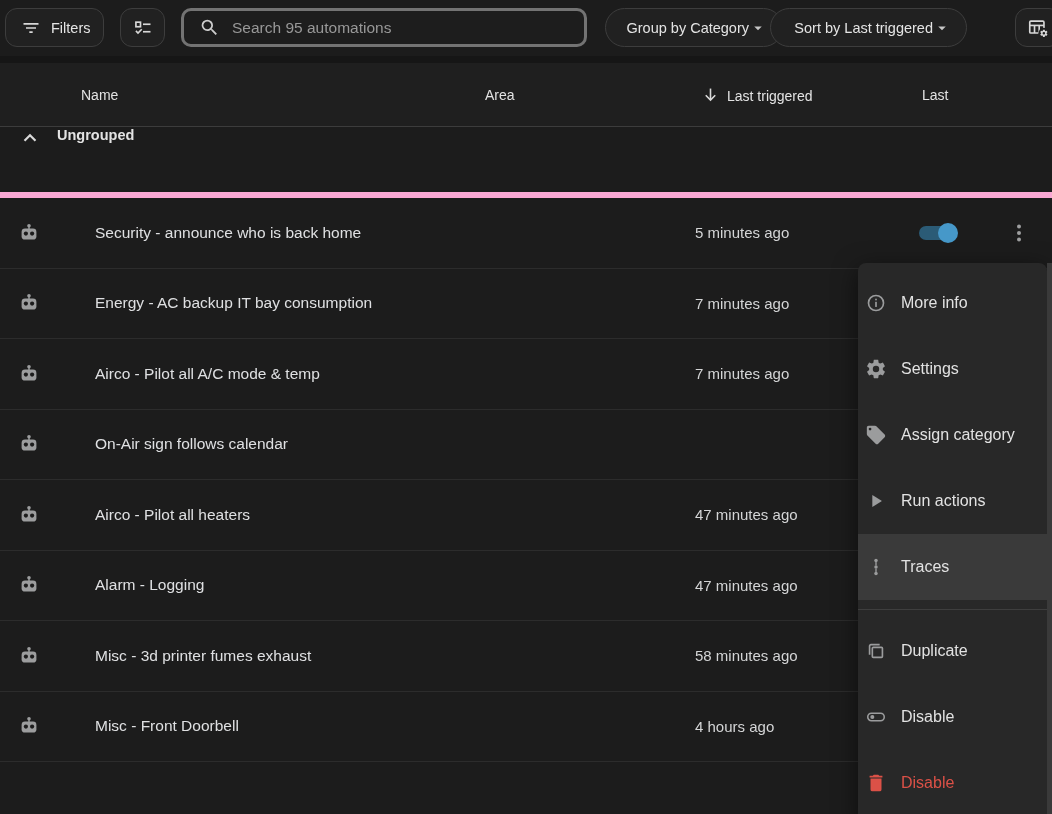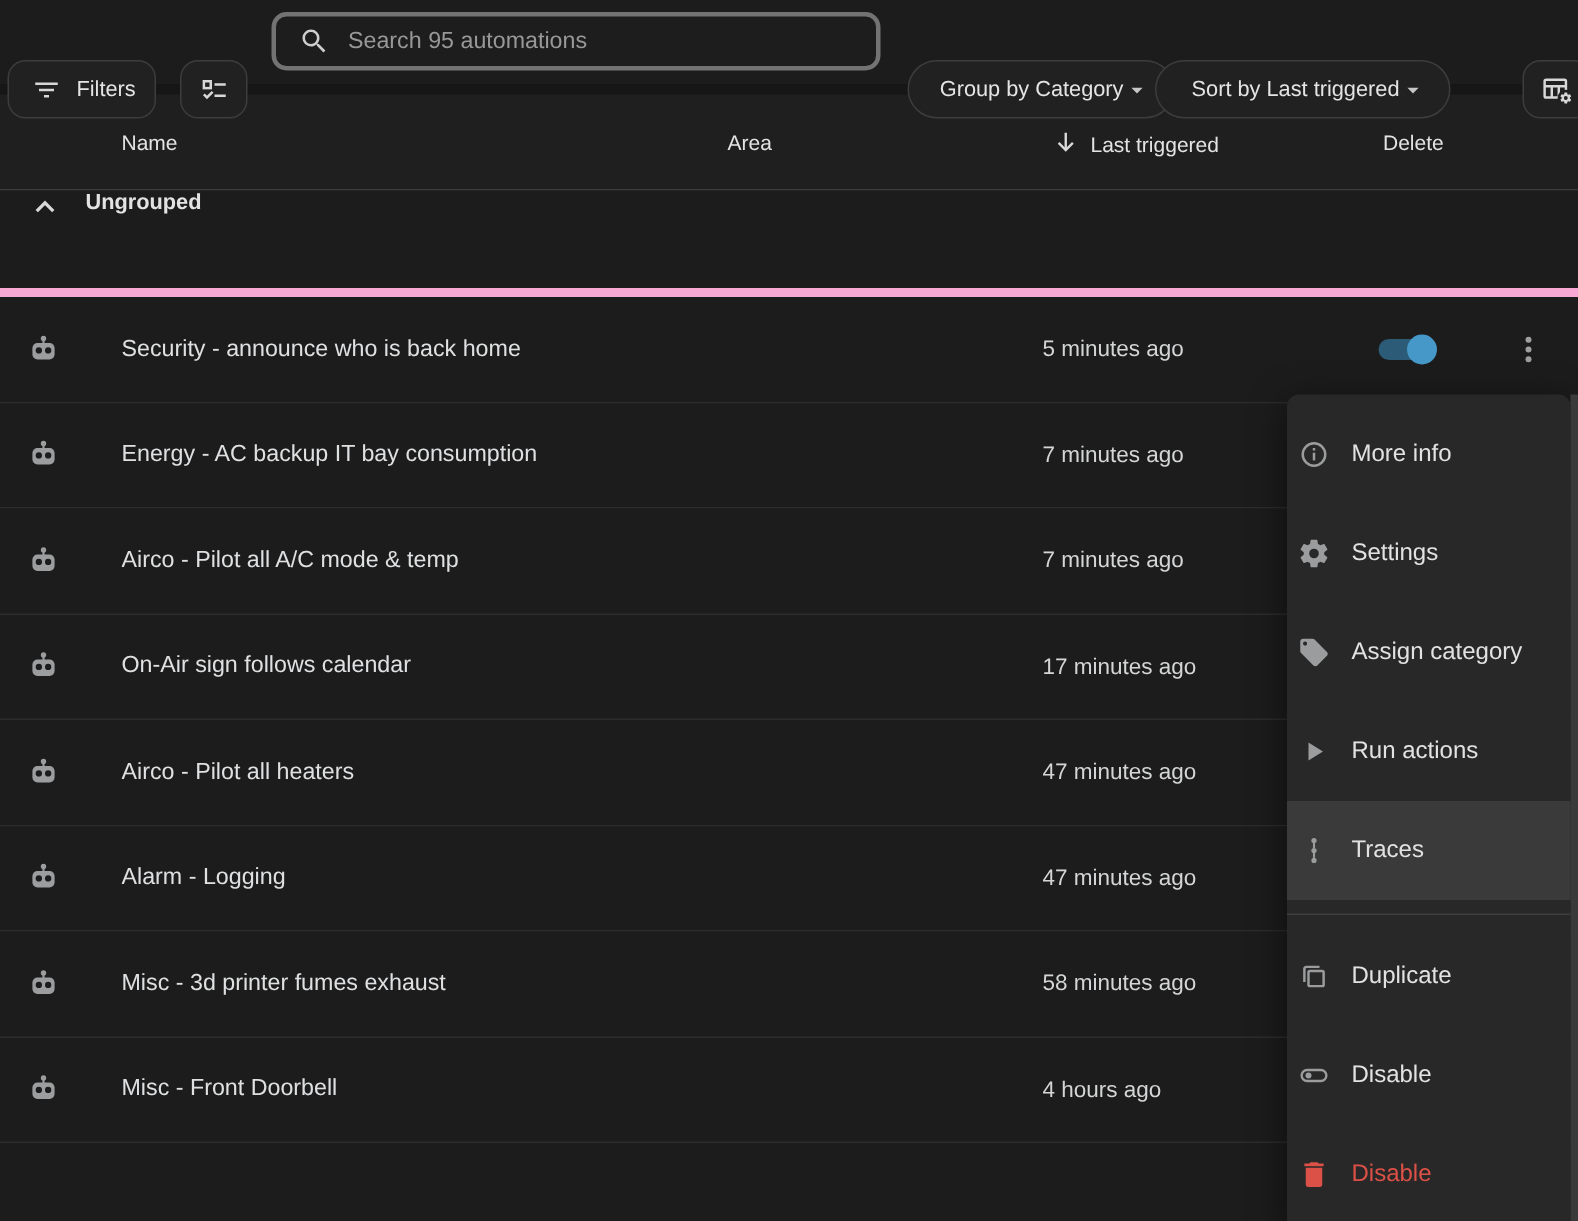--- a/index.html
+++ b/index.html
@@ -12,21 +12,21 @@
     color: #e1e2e3;
   }
   svg { display:block; }
 
   
   .toolbar { position: relative; height: 56px; background:#1c1c1c; }
   .tb-btn {
     position: absolute; top: 8px; height: 39px;
     display: flex; align-items: center;
     background: #212121; border: 1px solid #3d3d3d; border-radius: 12px;
-    color: #e4e4e4; font-size: 14.5px; cursor: pointer; margin-top: 32px;
+    color: #e4e4e4; font-size: 14.5px; cursor: pointer;
   }
   .btn-filters { left: 5px; width: 99px; padding-left: 15px; gap: 10px; }
   .btn-check   { left: 120px; width: 45px; justify-content: center; }
   .btn-group   { left: 605px; width: 178px; border-radius: 20px;
                  justify-content: flex-end; padding: 0 15px 0 19px; }
   .btn-sort    { left: 770px; width: 197px; border-radius: 20px;
                  justify-content: flex-end; padding: 0 15px 0 19px; }
   .btn-tablecog{ left: 1015px; width: 46px; justify-content: center; }
   .searchbox {
     position: absolute; left: 181px; top: 8px; width: 406px; height: 39px;
@@ -56,21 +56,21 @@
 
   .group-row {
     height: 71px; display: flex; align-items: flex-start;
     border-bottom: 6px solid #f9a8d4; background: #1c1c1c;
   }
   .group-row .chev { margin-left: 19px; color: #d9d9d9; cursor: pointer; }
   .group-row .glabel { margin-left: 16px; font-size: 14.5px; font-weight: 700; color: #e3e3e3; }
 
   .row { height: 70.5px; border-bottom: 1px solid #2c2c2c; align-items: center; background:#1c1c1c; cursor:pointer; }
   .cell-icon { display:flex; align-items:center; padding-left: 17px; color:#9c9d9e; }
-  .cell-name { font-size: 15.5px; color: #dfe0e2; white-space: nowrap; overflow:hidden; }
+  .cell-name { font-size: 15.5px; color: #dfe0e2; white-space: nowrap; overflow:hidden;margin-left:14px; }
   .cell-time { font-size: 15px; color: #d4d5d6; white-space: nowrap; }
   .cell-state { display: flex; align-items: center; height: 100%; }
 
   .toggle { position: relative; width: 37px; height: 14px; border-radius: 7px;
             background: #2b5b76; margin-left: 19px; cursor: pointer; }
   .toggle .knob { position: absolute; right: -2px; top: -3px; width: 20px; height: 20px;
                   border-radius: 50%; background: #4698c9; }
   .dots-btn { margin-left: auto; margin-right: 16px; color: #9e9fa0; cursor: pointer;
               display:flex; align-items:center; justify-content:center; width: 34px; height: 34px; }
 
@@ -166,21 +166,21 @@
   <div class="th">Area</div>
   <div class="th th-lt">
     <span class="ic-sort">
       <svg width="19" height="19" viewBox="0 0 24 24" fill="none" stroke="currentColor" stroke-width="2">
           <line x1="12" y1="4.5" x2="12" y2="19"></line>
           <polyline points="6,13 12,19 18,13"></polyline>
         </svg>
     </span>
     <span>Last triggered</span>
   </div>
-  <div class="th th-state">Delete</div>
+  <div class="th th-state">Last</div>
 </div>
 
 <div class="group-row">
   <span class="chev">
     <svg width="22" height="22" viewBox="0 0 24 24" fill="none" stroke="currentColor" stroke-width="2.4">
         <polyline points="6,15 12,9 18,15"></polyline>
       </svg>
   </span>
   <span class="glabel">Ungrouped</span>
 </div>
@@ -251,21 +251,20 @@
       <svg width="24" height="24" viewBox="0 0 24 24" fill="currentColor">
           <circle cx="12" cy="4.7" r="1.8"></circle>
           <rect x="11.3" y="5.6" width="1.4" height="2.4"></rect>
           <rect x="4.6" y="7.6" width="14.8" height="11" rx="3.4"></rect>
           <circle cx="8.9" cy="12.6" r="2.1" fill="#1c1c1c"></circle>
           <circle cx="15.1" cy="12.6" r="2.1" fill="#1c1c1c"></circle>
         </svg>
     </div>
     <div class="cell-name">On-Air sign follows calendar</div>
     <div></div>
-    <div class="cell-time">17 minutes ago</div>
     <div class="cell-state"></div>
   </div>
 
   <div class="row cols">
     <div class="cell-icon">
       <svg width="24" height="24" viewBox="0 0 24 24" fill="currentColor">
           <circle cx="12" cy="4.7" r="1.8"></circle>
           <rect x="11.3" y="5.6" width="1.4" height="2.4"></rect>
           <rect x="4.6" y="7.6" width="14.8" height="11" rx="3.4"></rect>
           <circle cx="8.9" cy="12.6" r="2.1" fill="#1c1c1c"></circle>

